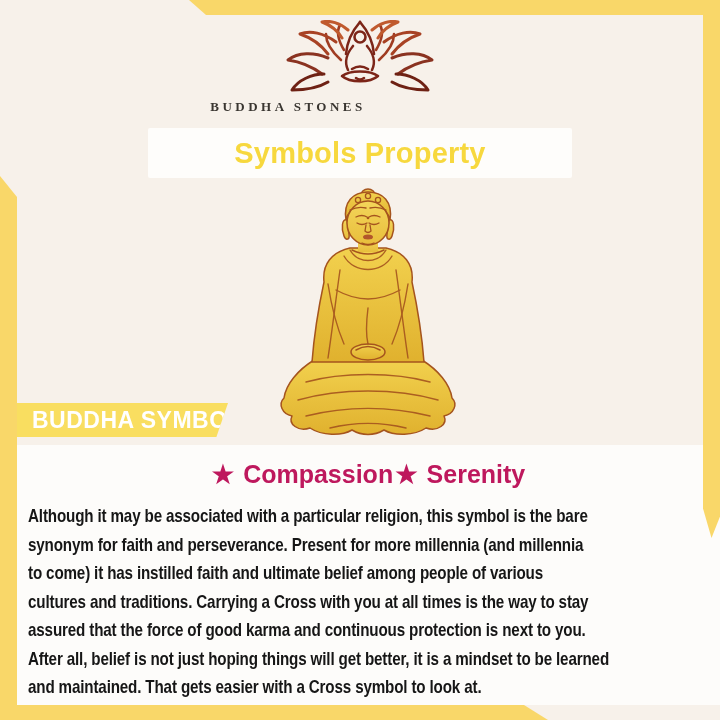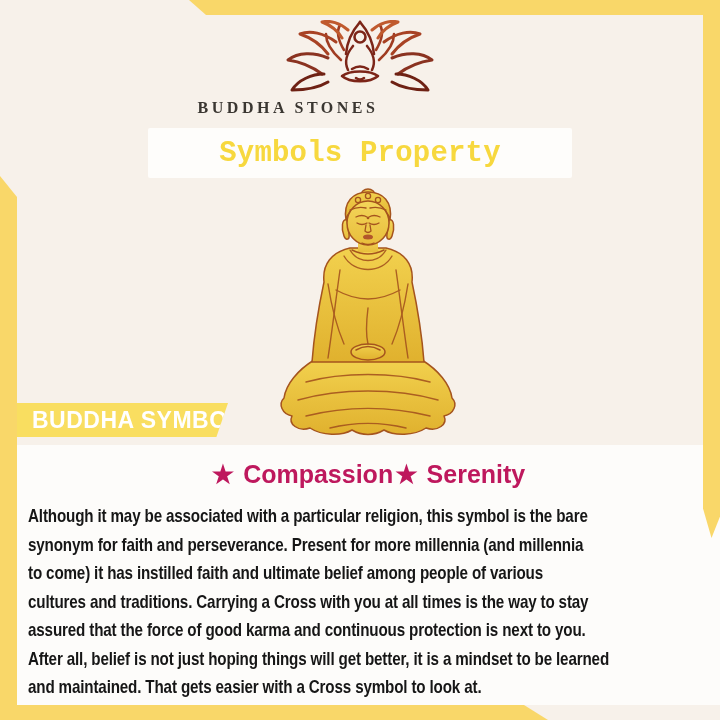--- a/index.html
+++ b/index.html
@@ -15,28 +15,28 @@
   .accent-right{left:703px;top:0;width:17px;height:538px;
     clip-path:polygon(0 0,100% 0,100% 96%,50% 100%,0 94.5%);}
   .accent-left{left:0;top:176px;width:17px;height:544px;
     clip-path:polygon(0 0,100% 21px,100% 100%,0 100%);}
   .accent-bottom{left:0;top:705px;width:548px;height:15px;
     clip-path:polygon(0 0,524px 0,100% 100%,0 100%);}
   
   .logo{position:absolute;left:278px;top:20px;width:164px;height:78px;}
   .brand-name{
     position:absolute;left:0;top:99px;width:576px;text-align:center;
-    font-family:"Liberation Serif",serif;font-size:16px;font-weight:600;
+    font-family:"Liberation Serif",serif;font-size:13px;font-weight:600;
     letter-spacing:3.5px;color:#3A3631;
   }
   
   .title-banner{
     position:absolute;left:148px;top:128px;width:424px;height:50px;
     background:#FEFDFB;border-radius:2px;
-    display:flex;align-items:center;justify-content:center;font-family:Liberation Mono, monospace;
+    display:flex;align-items:center;justify-content:center;
   }
   .page-title{
     font-size:29px;font-weight:bold;color:#F7D83E;letter-spacing:0.2px;
   }
   
   .buddha{position:absolute;left:270px;top:186px;width:196px;height:258px;}
   
   .symbol-ribbon{
     position:absolute;left:17px;top:403px;width:211px;height:34px;
     background:#F9DE60;

